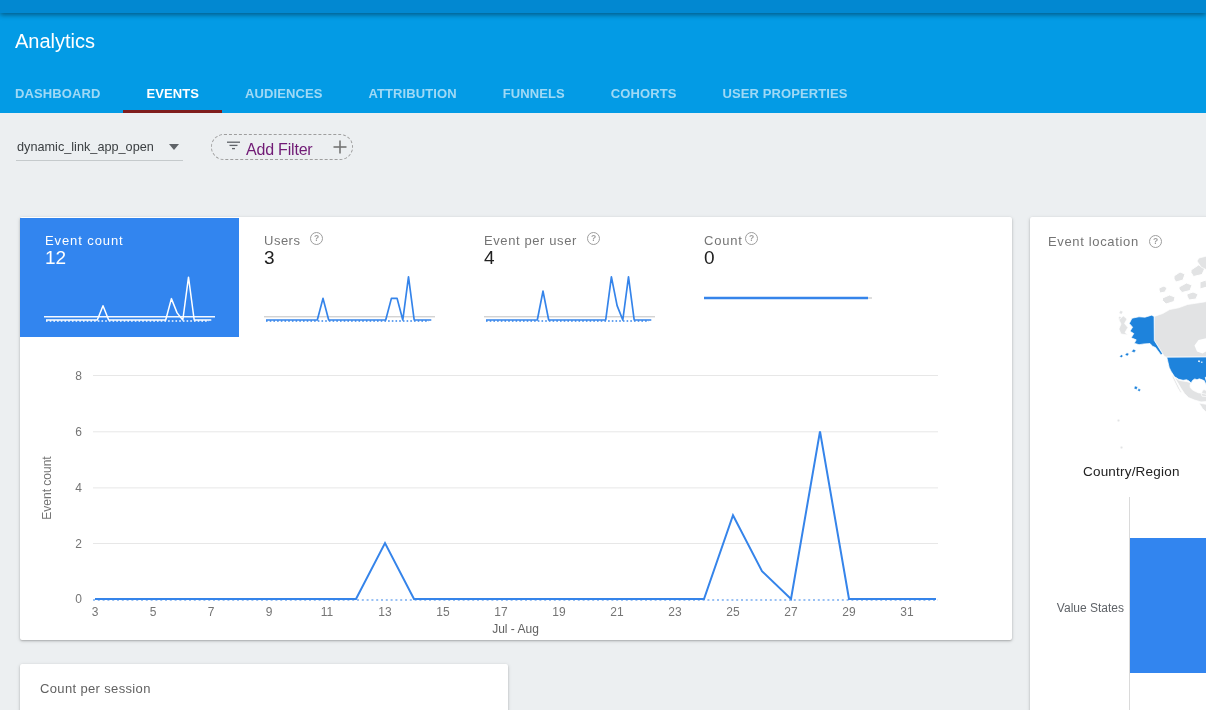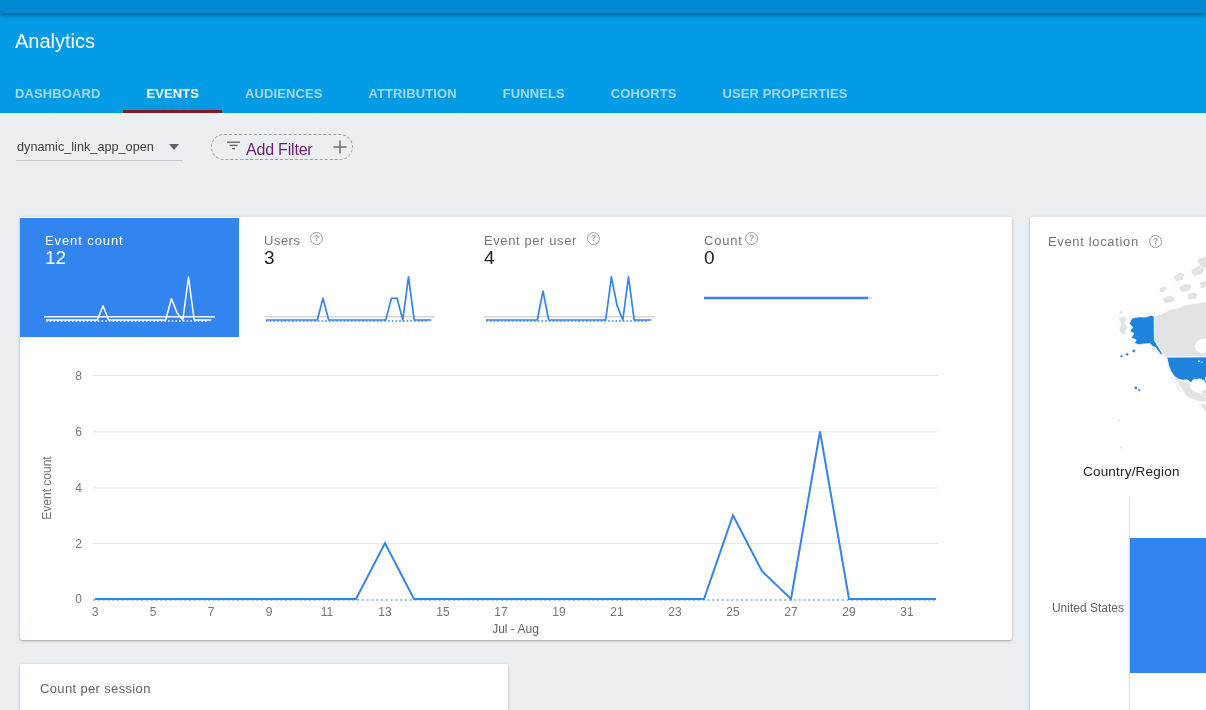--- a/index.html
+++ b/index.html
@@ -174,16 +174,16 @@
     <path d="M142.2,119.8 L144.6,124.5 L147.2,129.7 L149.3,134 L151,136.8 L149,136.1 L146.5,131.8 L144,126.8 L141.6,121.8 L140.9,118.9 Z" fill="#e2e3e4" stroke="#ffffff" stroke-width="0.7"></path>
     <path d="M170,137.2 l5,1 1,2.5 -5,-0.5 Z" fill="#e2e3e4" stroke="#ffffff" stroke-width="0.7"></path>
     <path d="M104,130 l2.6,1 -1,2.6 -2.6,-1 Z" fill="#1e83dc" stroke="#ffffff" stroke-width="0.4"></path>
     <path d="M107.6,132.6 l2,1 -1,2 -2,-1 Z" fill="#1e83dc" stroke="#ffffff" stroke-width="0.4"></path>
     <path d="M87,163 l2,1 -1,2 -2,-1 Z" fill="#e2e3e4" stroke="#ffffff" stroke-width="0.4"></path>
     <path d="M90,190 l2,1 -1,2 -2,-1 Z" fill="#e2e3e4" stroke="#ffffff" stroke-width="0.4"></path>
   </svg>
   <div class="abs" id="country-region">Country/Region</div>
   <div class="abs" id="bar-axis"></div>
   <div class="abs" id="bar"></div>
-  <div class="abs" id="us-label">United States</div>
+  <div class="abs" id="us-label">Value States</div>
 
   <div class="abs card" id="bottom-card"></div>
   <div class="abs" id="bc-text">Count per session</div>
 
 </body></html>

